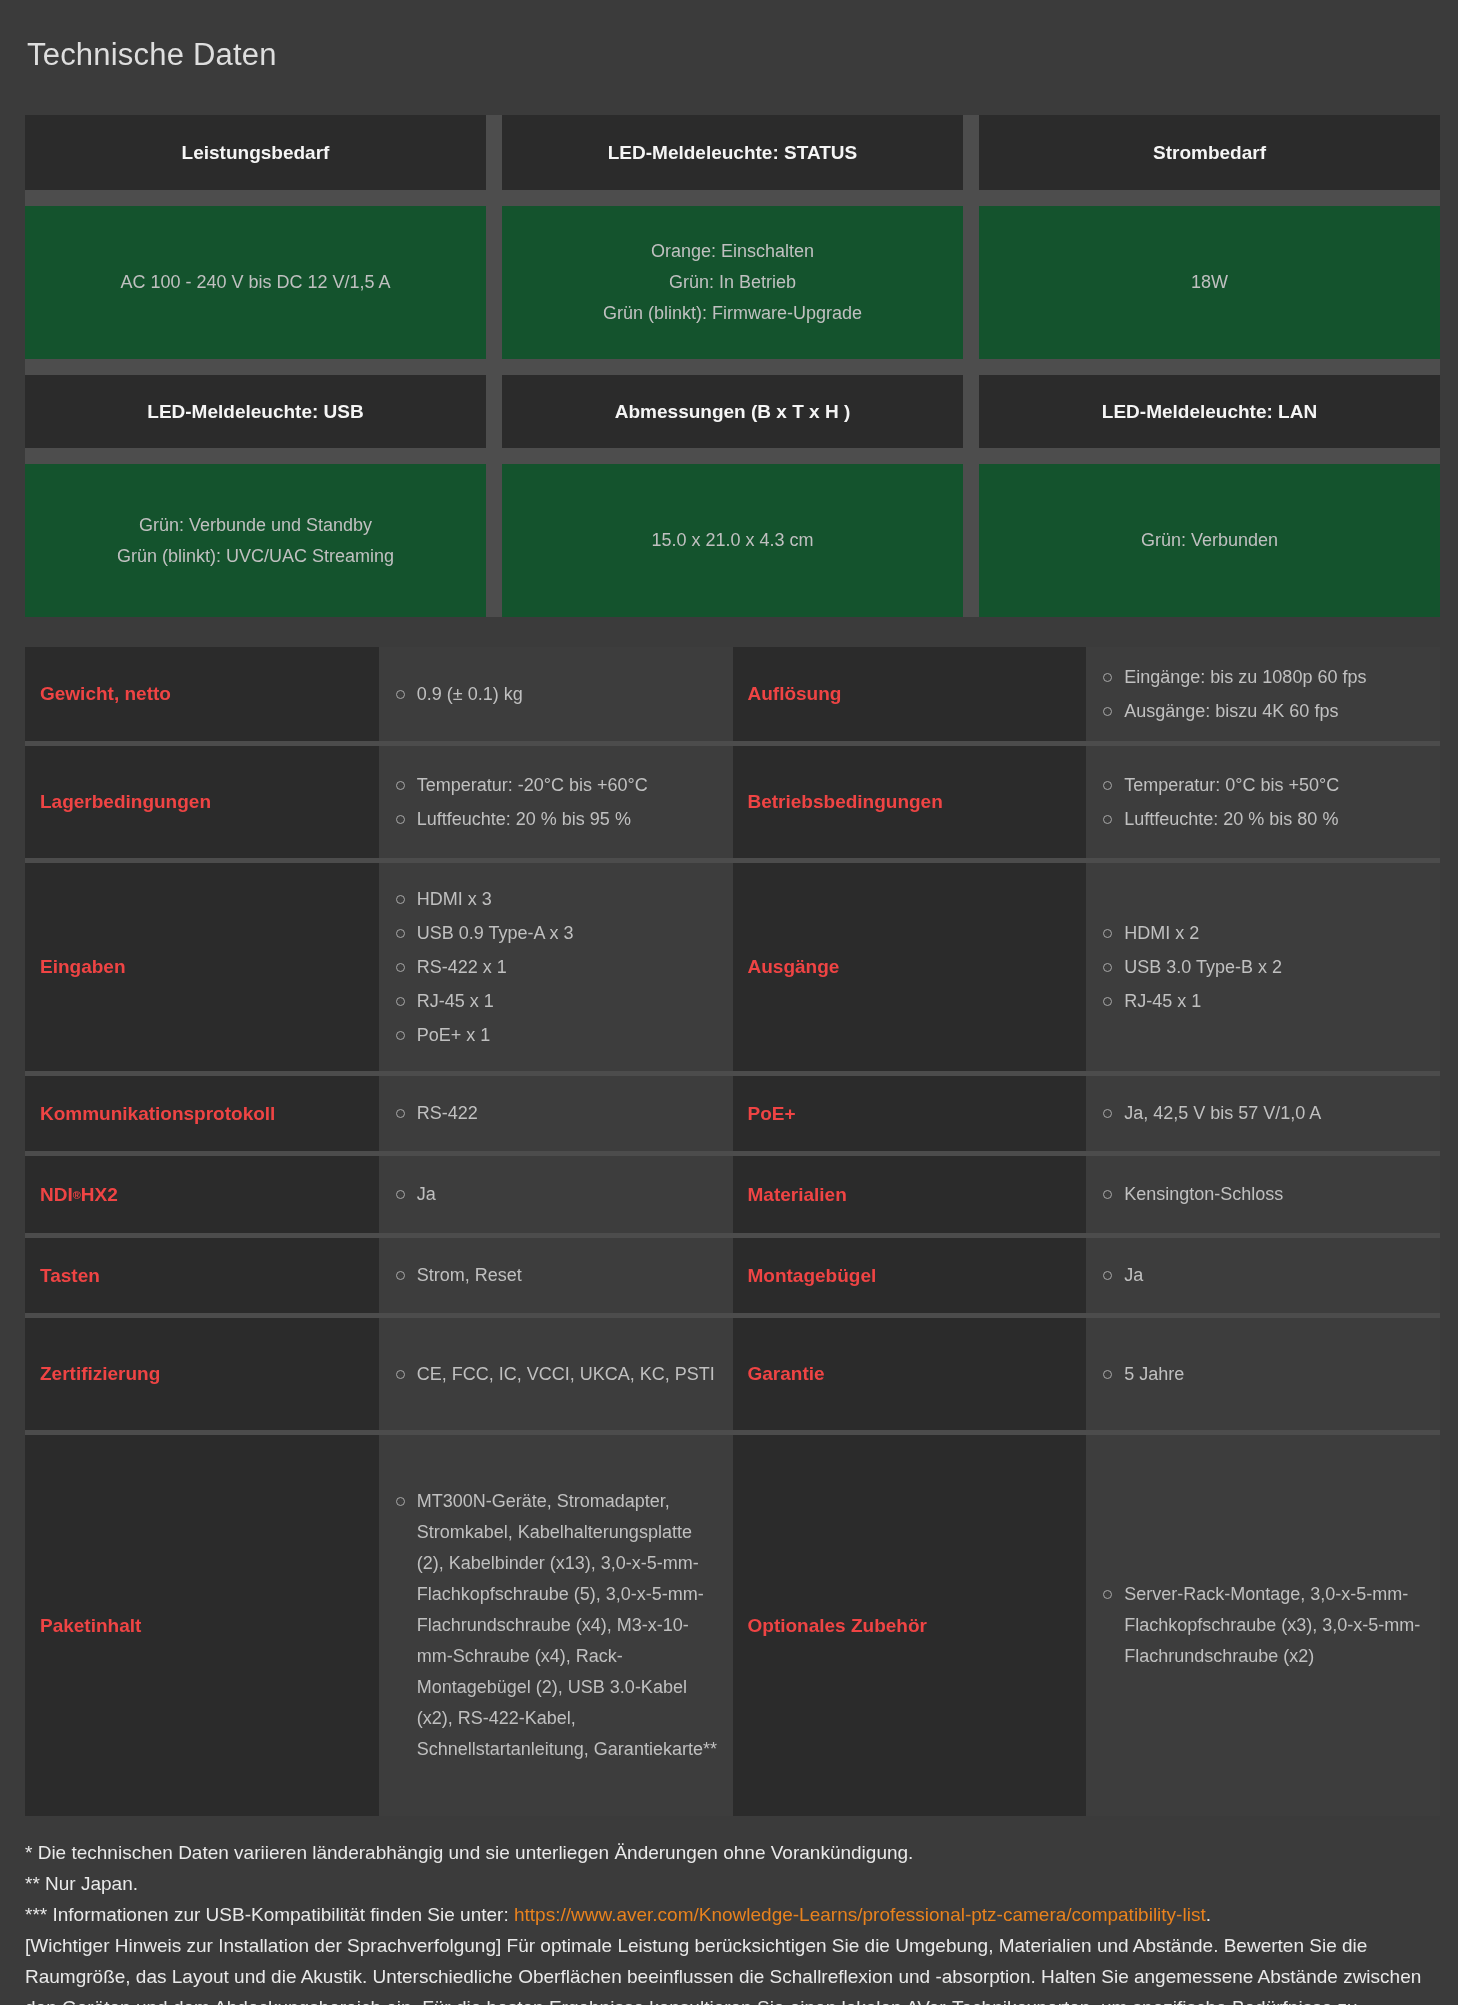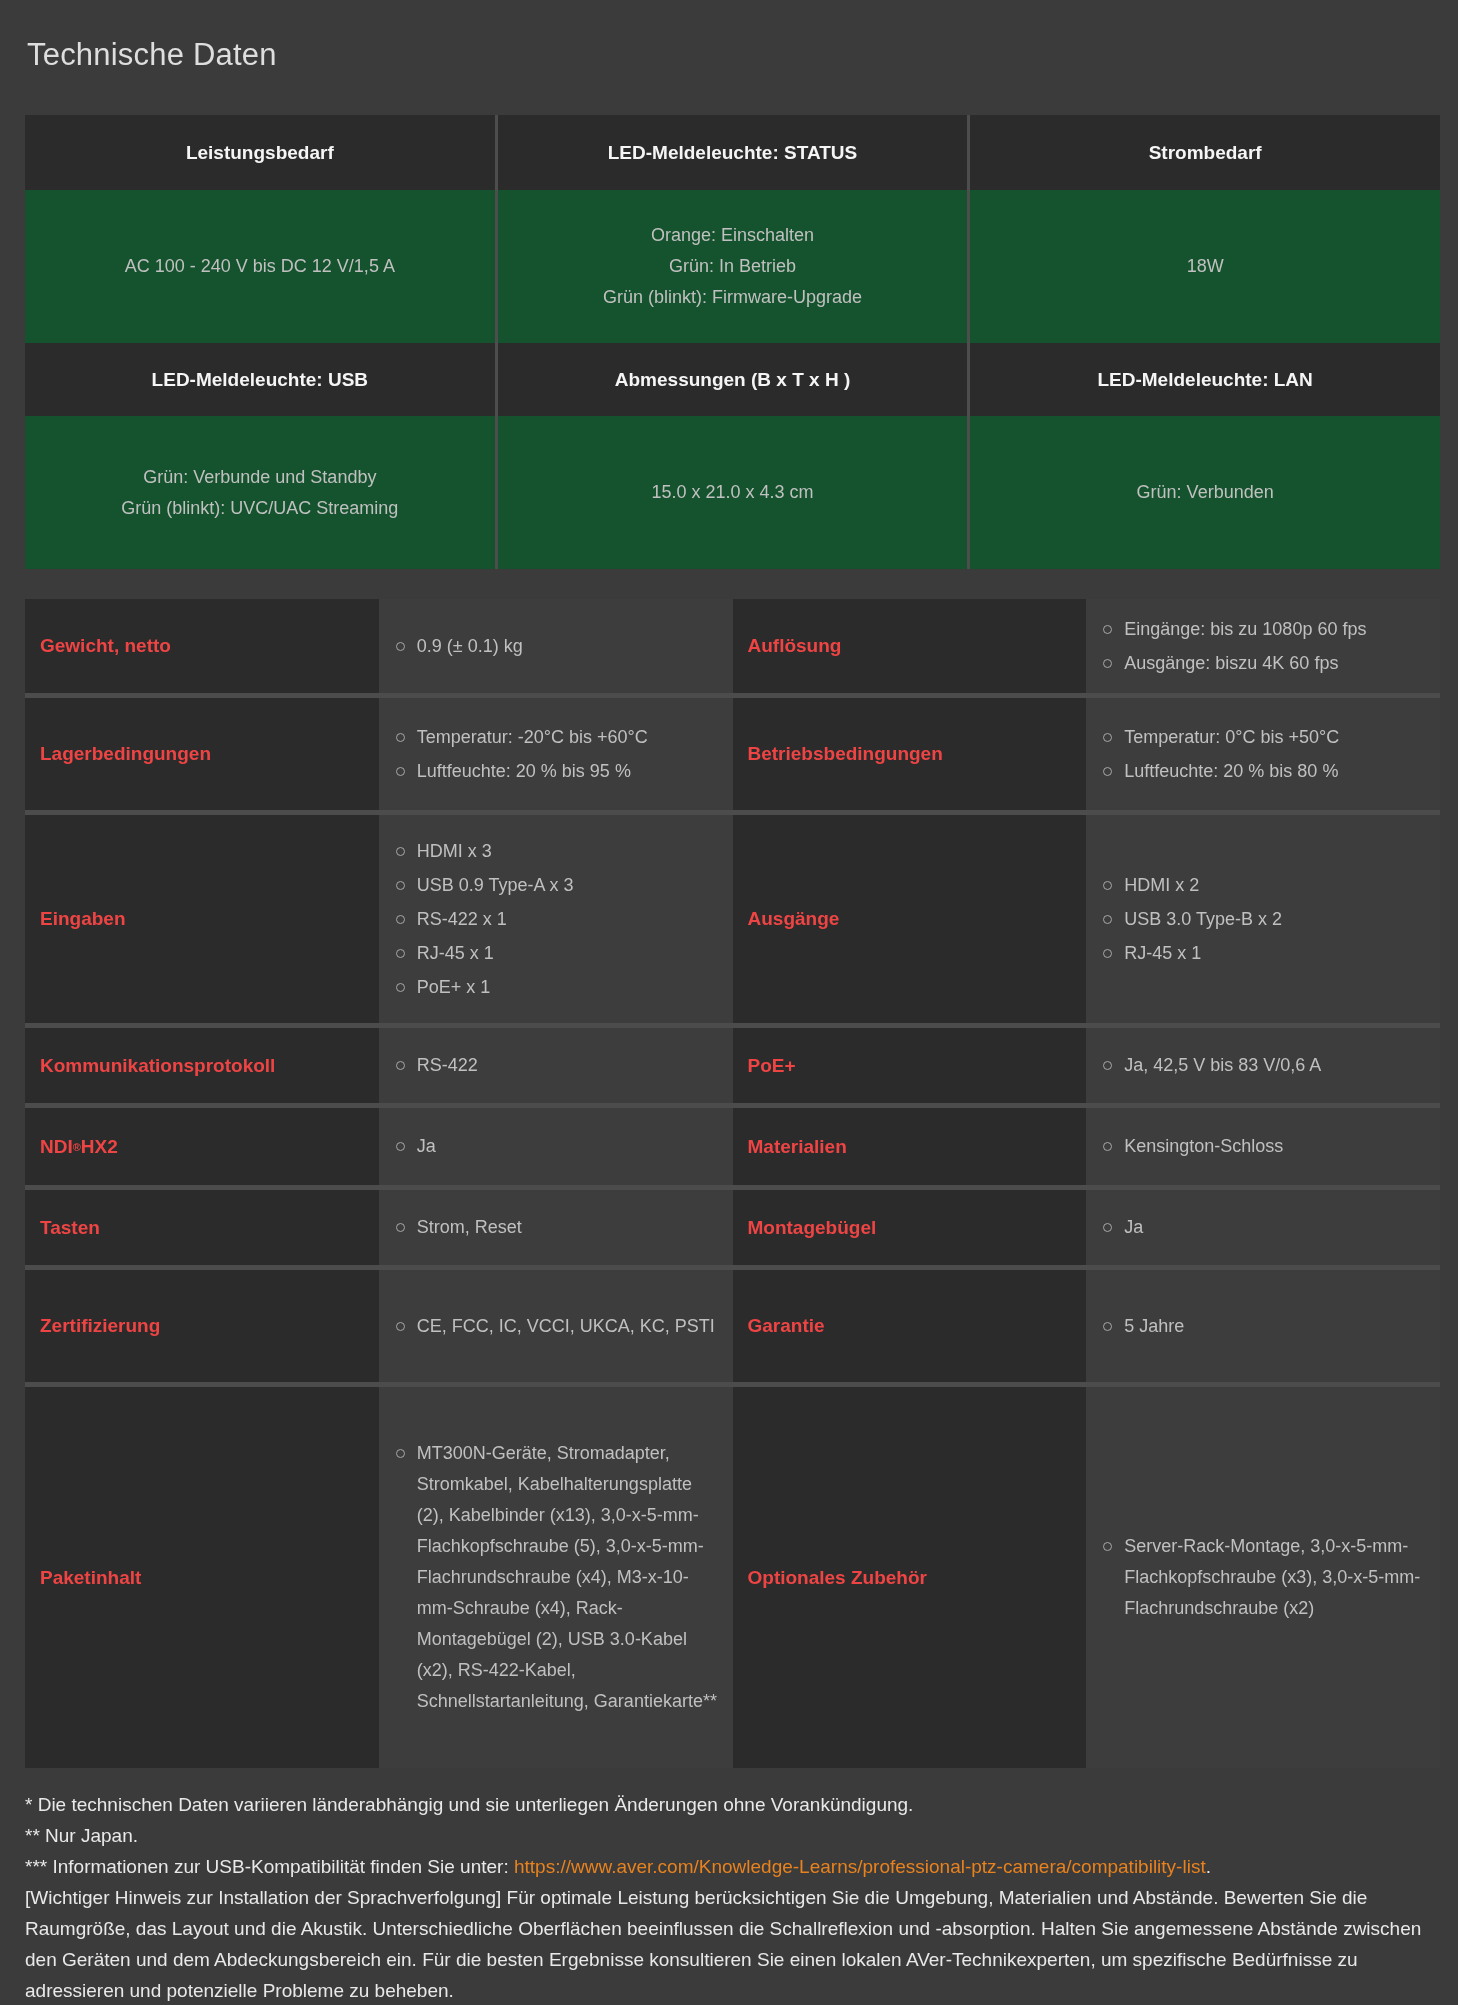--- a/index.html
+++ b/index.html
@@ -23,20 +23,21 @@
   }
 
   
   .top-table {
     margin-top:39px;
     display:grid;
     grid-template-columns:repeat(3,1fr);
     grid-template-rows:75px 153px 73px 153px;
     column-gap:3px;
     background:#4d4d4d;
+    gap:16px;
   }
   .top-table .header-cell {
     background:#2b2b2b;
     color:#f5f5f5;
     font-size:19px;
     font-weight:700;
     display:flex;
     align-items:center;
     justify-content:center;
     text-align:center;
@@ -228,21 +229,21 @@
       <div class="items-cell">
         <div class="item">
           <div class="bullet"></div>
           <div class="item-text">RS-422</div>
         </div>
       </div>
       <div class="label-cell">PoE+</div>
       <div class="items-cell">
         <div class="item">
           <div class="bullet"></div>
-          <div class="item-text">Ja, 42,5 V bis 83 V/0,6 A</div>
+          <div class="item-text">Ja, 42,5 V bis 57 V/1,0 A</div>
         </div>
       </div>
       <div class="label-cell">NDI<sup>®</sup>HX2</div>
       <div class="items-cell">
         <div class="item">
           <div class="bullet"></div>
           <div class="item-text">Ja</div>
         </div>
       </div>
       <div class="label-cell">Materialien</div>

